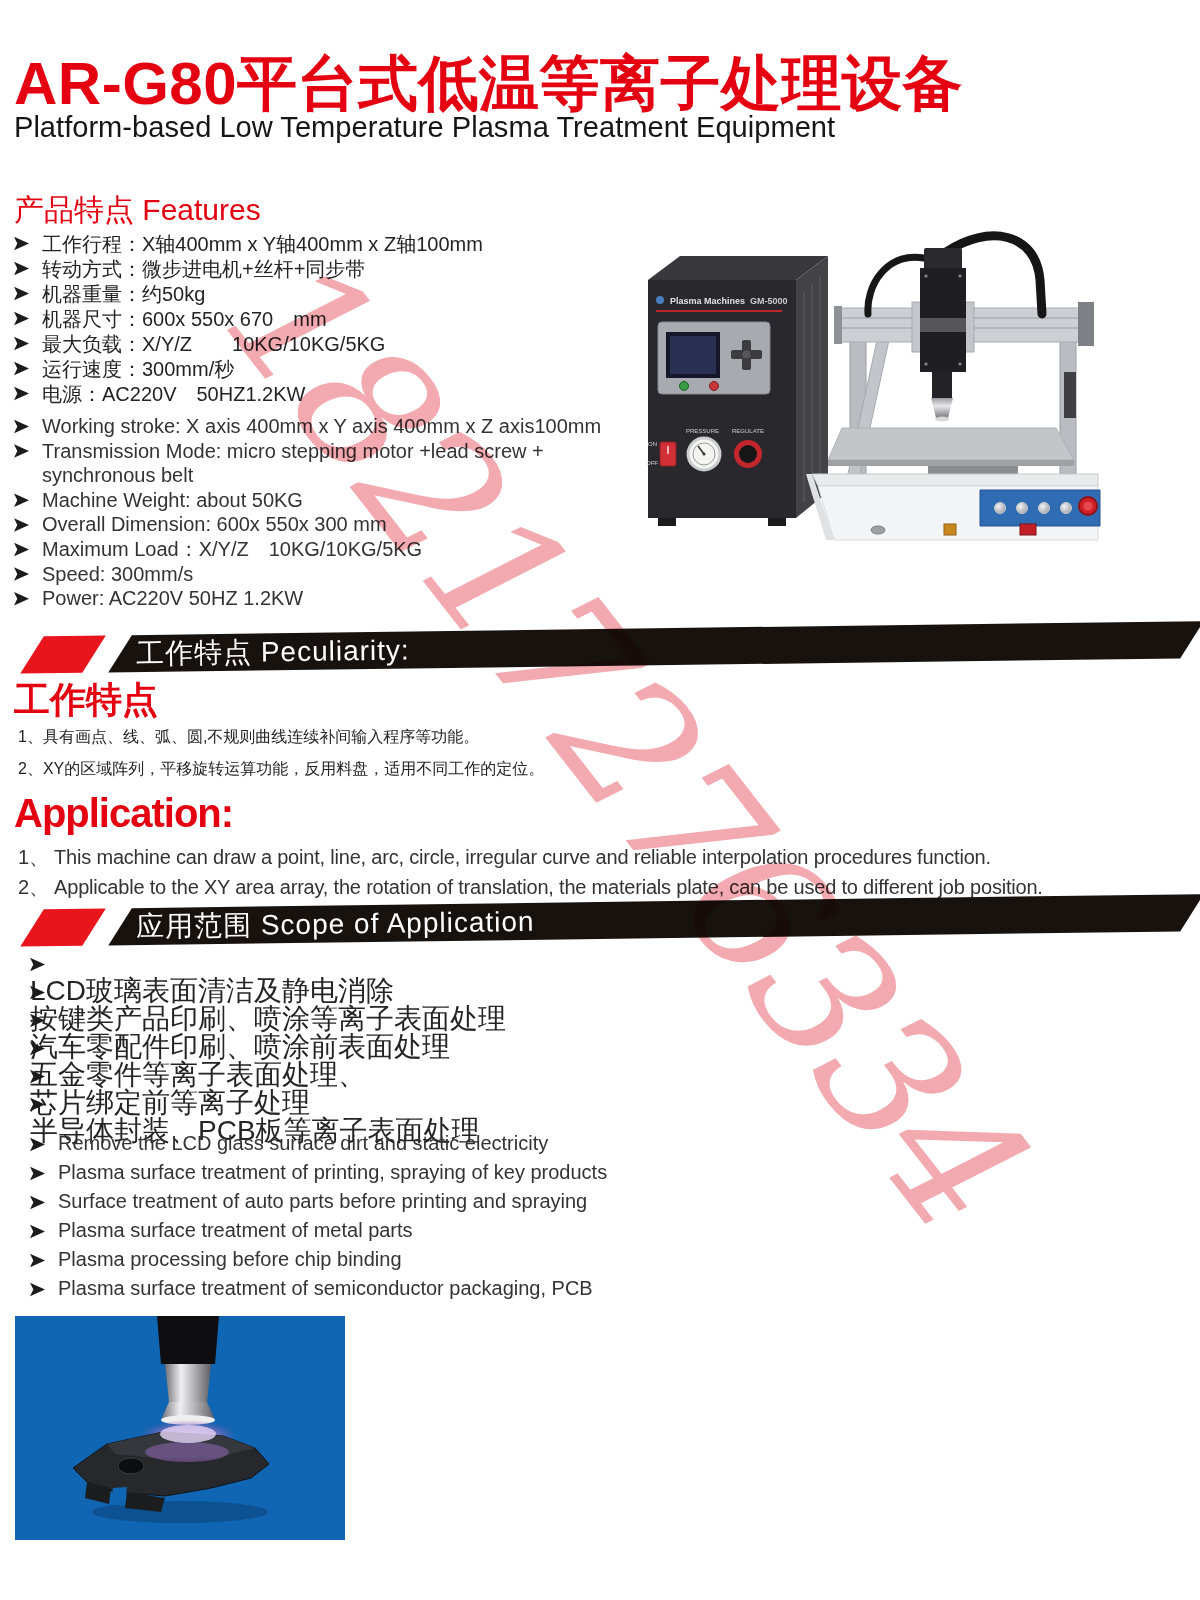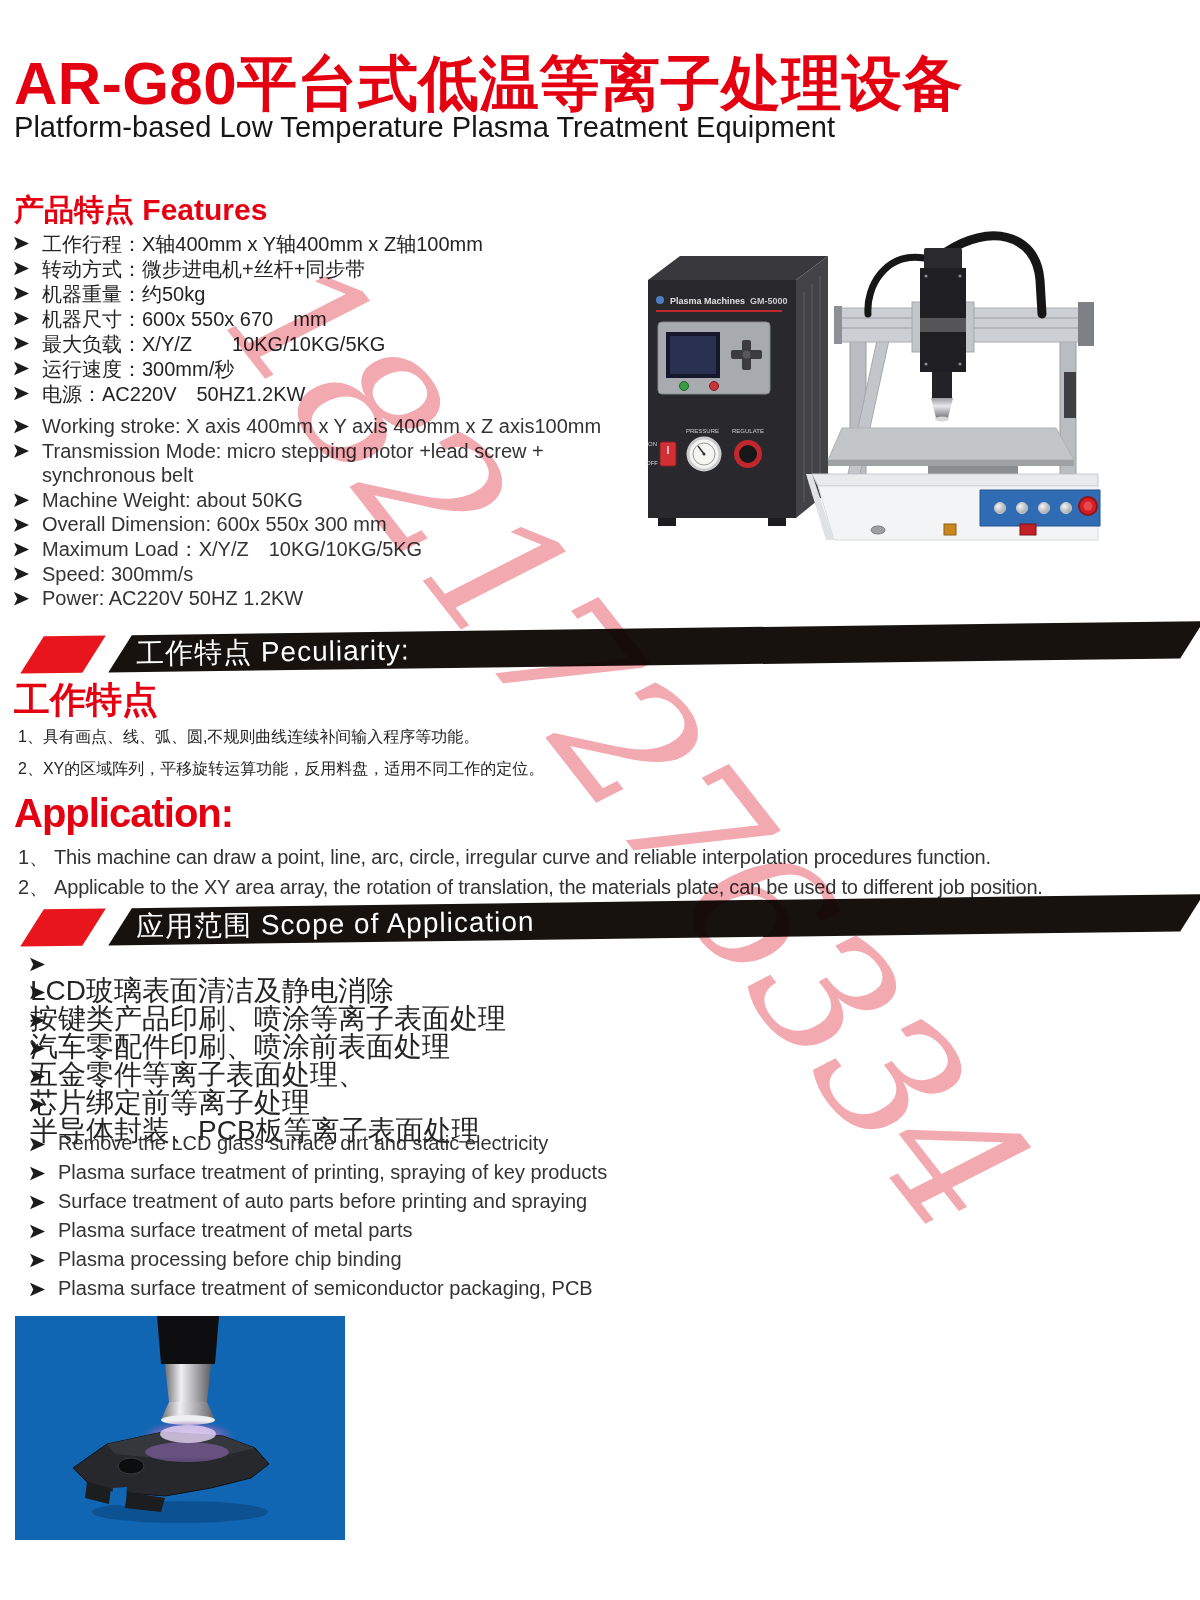--- a/index.html
+++ b/index.html
@@ -5,21 +5,21 @@
   * { margin:0; padding:0; box-sizing:border-box; }
   html,body { width:1200px; height:1600px; }
   body {
     position:relative; background:#ffffff; overflow:hidden;
     font-family:"Liberation Sans","DejaVu Sans",sans-serif; color:#222;
   }
   .abs { position:absolute; }
 
   .title   { left:14px; top:44px;  font-size:60px; font-weight:800; color:#e50011; letter-spacing:0.5px; white-space:nowrap; }
   .subtitle{ left:14px; top:110px; font-size:30px; font-weight:500; color:#161616; transform:scaleX(.97); transform-origin:left; white-space:nowrap; }
-  .sec-heading { font-size:30px; font-weight:700; color:#e50011; white-space:nowrap; }
+  .sec-heading { font-size:30px; font-weight:400; color:#e50011; white-space:nowrap; }
 
   ul.blist { list-style:none; }
   ul.blist li { display:flex; align-items:flex-start; }
   .arr { flex:0 0 15px; width:15px; height:15px; margin:5px 13px 0 0;
          background:#1c1c1c; clip-path:polygon(0 5%,100% 50%,0 95%,22% 50%); }
   .cn-feats li  { height:25px; font-size:20px; color:#242424; }
   .en-feats li  { font-size:20px; line-height:24.6px; color:#333; }
   .en-feats li .txt { max-width:560px; }
   .cn-scope li  { height:28px; font-size:28px; color:#242424;flex-direction:column; }
   .en-scope li  { height:29px; font-size:20px; color:#333; }

